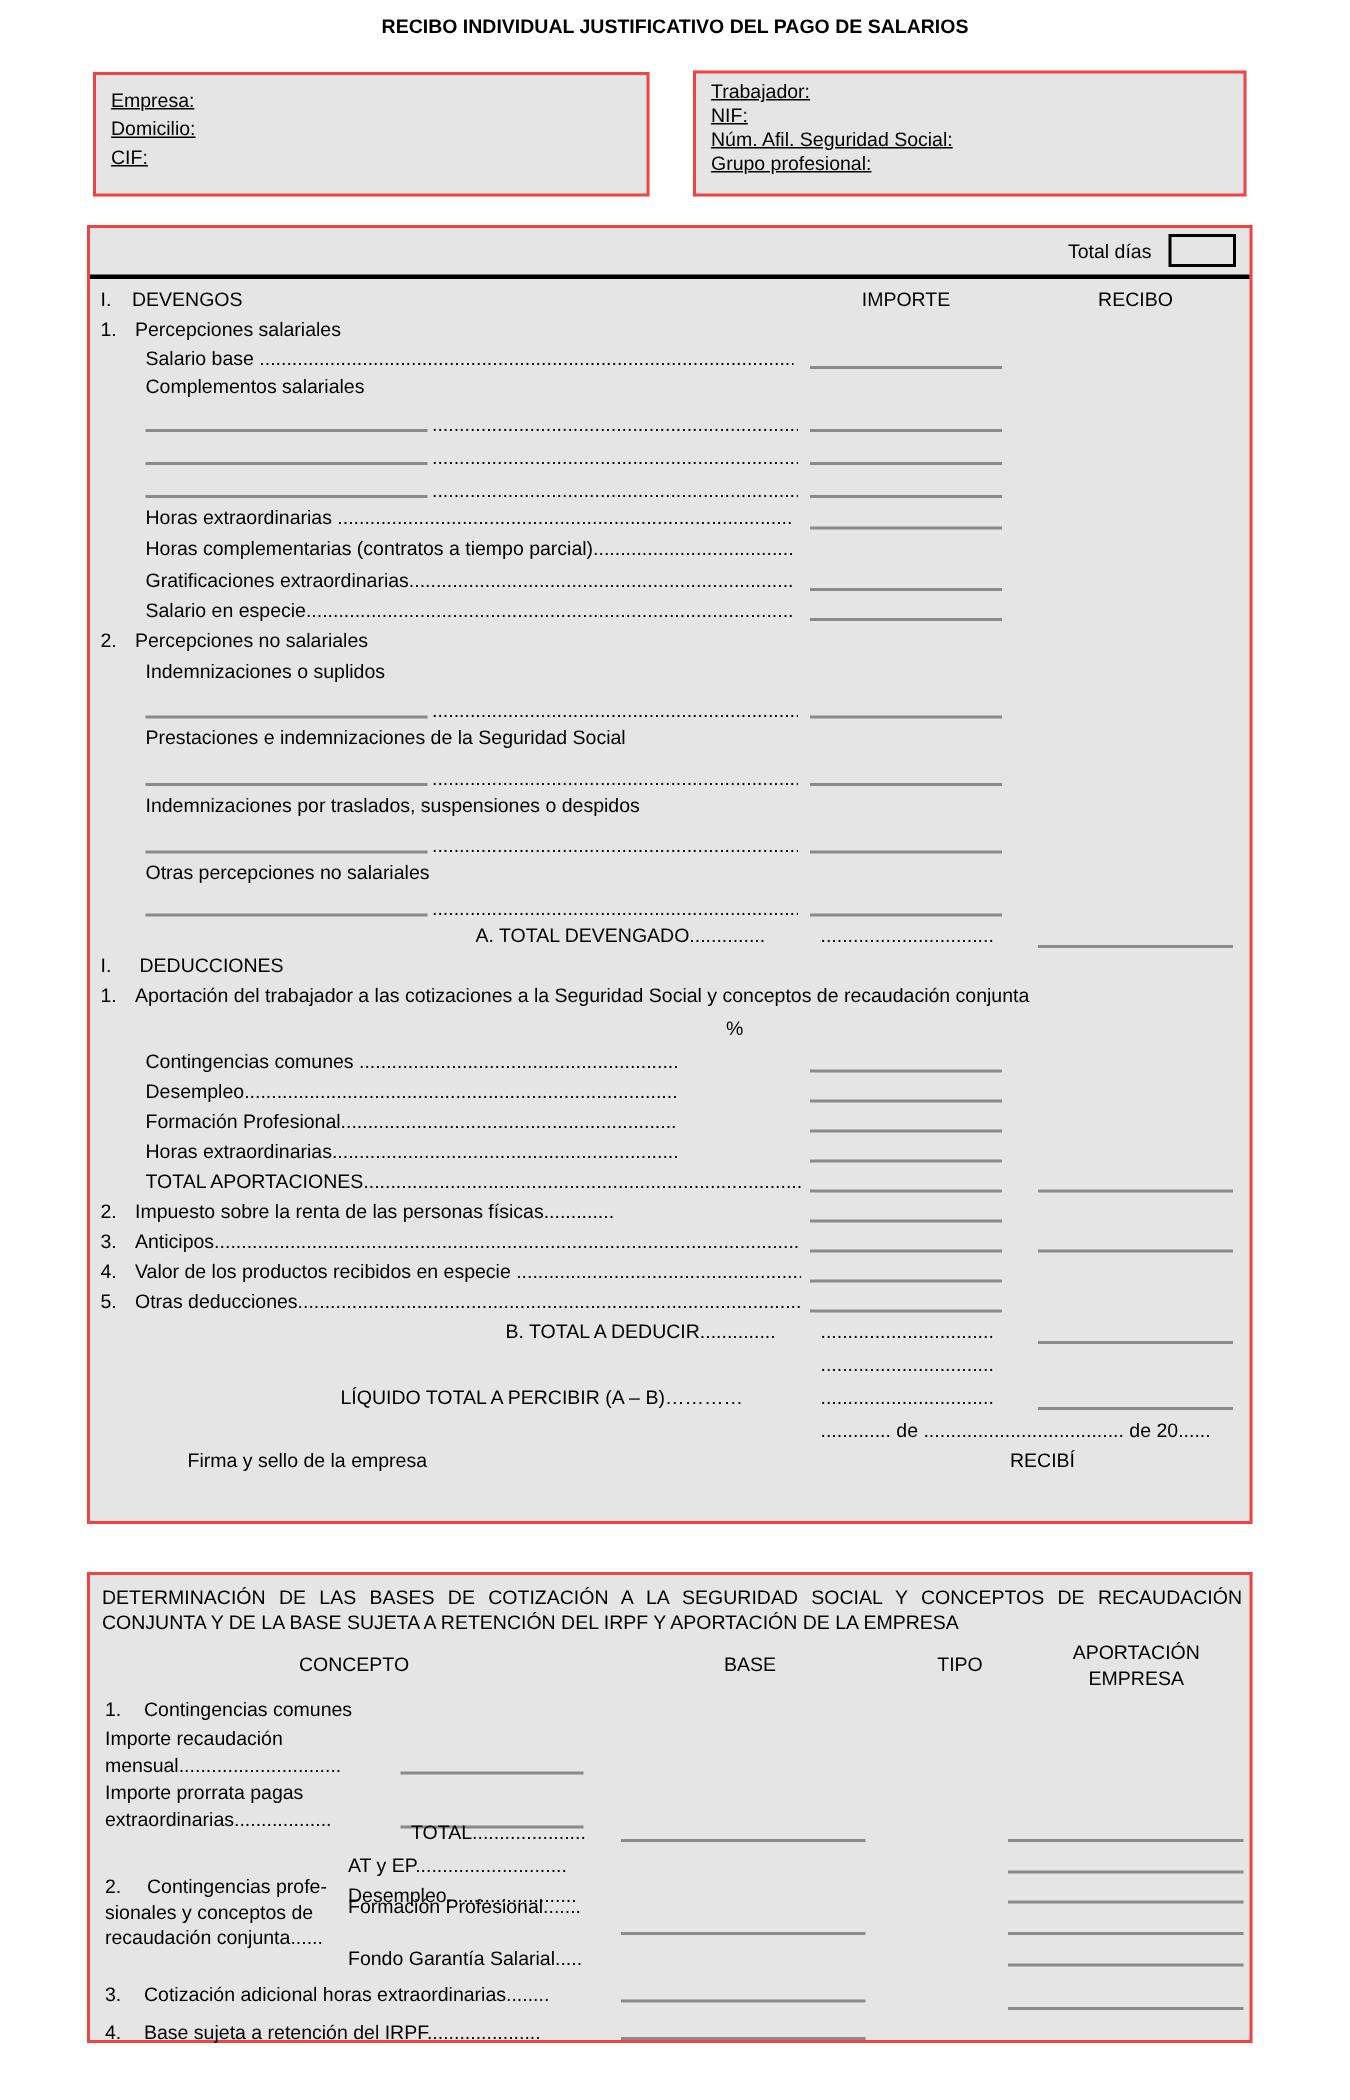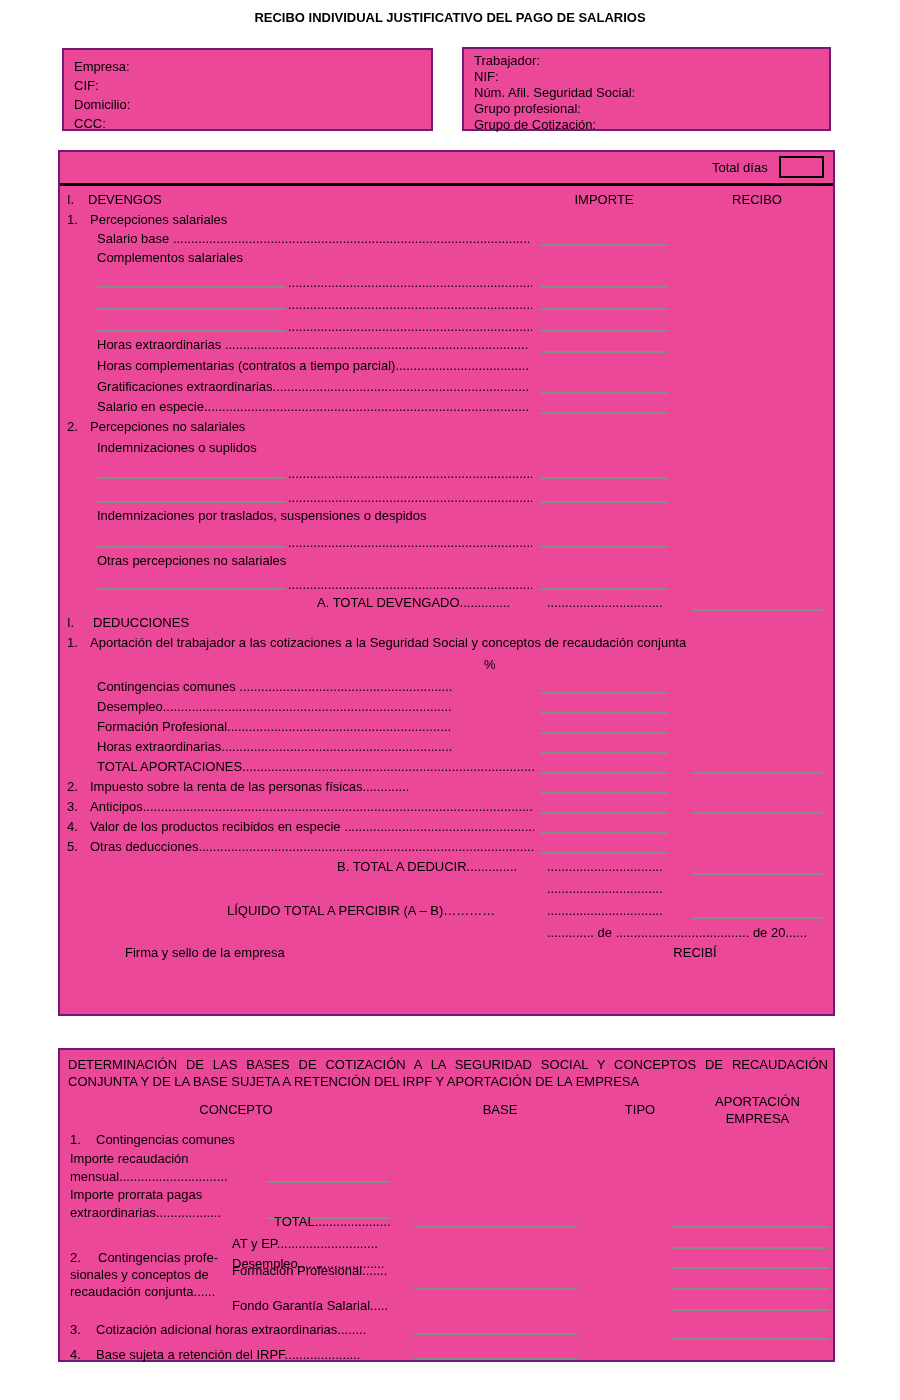--- a/index.html
+++ b/index.html
@@ -1,20 +1,20 @@
 <!DOCTYPE html>
 <html><head>
 <meta charset="utf-8">
 <style>
   html,body { margin:0; padding:0; background:#fff; }
   .page { position:relative; width:900px; height:1400px; background:#fff;
           font-family:"Liberation Sans", sans-serif; color:#000; font-size:13px; }
   .title { position:absolute; left:0; top:10px; width:900px; text-align:center;
            font-weight:bold; font-size:13px; letter-spacing:0px; }
-  .box { position:absolute; border:2px solid #701a75; box-sizing:border-box; background:#ec4899; }
+  .box { position:absolute; border:2px solid #ef4444; box-sizing:border-box; background:#e5e5e5;text-decoration:underline; }
   .company-box { left:62px; top:48px; width:371px; height:83px; padding:7px 10px; line-height:19px; }
   .worker-box  { left:462px; top:47px; width:369px; height:84px; padding:4px 10px; line-height:16px; }
   .main-box    { left:58px; top:150px; width:777px; height:866px; }
   .bottom-box  { left:58px; top:1048px; width:777px; height:314px; }
   .period-row { position:relative; height:31px; border-bottom:3px solid #000; }
   .period-row .ptext { position:absolute; left:8px; top:8px; white-space:nowrap; }
   .period-row .tdl { position:absolute; left:652px; top:8px; }
   .days-box { position:absolute; left:719px; top:4px; width:45px; height:22px; border:2px solid #000; box-sizing:border-box; }
   .content { position:relative; }
   .r { position:relative; }
@@ -30,31 +30,29 @@
 </style>
 </head>
 <body>
 
 <div class="page">
 
   <div class="title">RECIBO INDIVIDUAL JUSTIFICATIVO DEL PAGO DE SALARIOS</div>
 
   <div class="box company-box">
     <div>Empresa:</div>
+    <div>Domicilio:</div>
     <div>CIF:</div>
-    <div>Domicilio:</div>
-    <div>CCC:</div>
   </div>
 
   <div class="box worker-box">
     <div>Trabajador:</div>
     <div>NIF:</div>
     <div>Núm. Afil. Seguridad Social:</div>
     <div>Grupo profesional:</div>
-    <div>Grupo de Cotización:</div>
   </div>
 
   <div class="box main-box">
     <div class="period-row">
       <span class="tdl">Total días</span>
       <span class="days-box"></span>
     </div>
 
     <div class="content">
 
@@ -118,20 +116,23 @@
 
       <div class="r" style="height:20px">
         <span style="left:37px">Indemnizaciones o suplidos</span>
       </div>
       <div class="r" style="height:24px">
         <i class="wl" style="left:37px;width:188px;bottom:3px"></i>
         <span class="clip" style="left:228px;width:244px;top:auto;bottom:1px">.......................................................................................................................................................</span>
         <i class="wl" style="left:480px;width:128px;bottom:3px"></i>
       </div>
 
+      <div class="r" style="height:21px">
+        <span style="left:37px">Prestaciones e indemnizaciones de la Seguridad Social</span>
+      </div>
       <div class="r" style="height:24px">
         <i class="wl" style="left:37px;width:188px;bottom:3px"></i>
         <span class="clip" style="left:228px;width:244px;top:auto;bottom:1px">.......................................................................................................................................................</span>
         <i class="wl" style="left:480px;width:128px;bottom:3px"></i>
       </div>
 
       <div class="r" style="height:21px">
         <span style="left:37px">Indemnizaciones por traslados, suspensiones o despidos</span>
       </div>
       <div class="r" style="height:24px">

